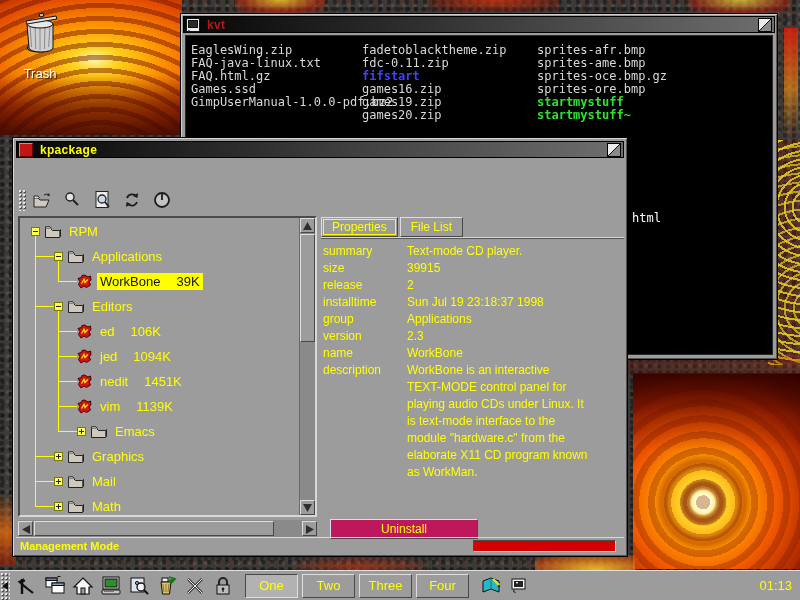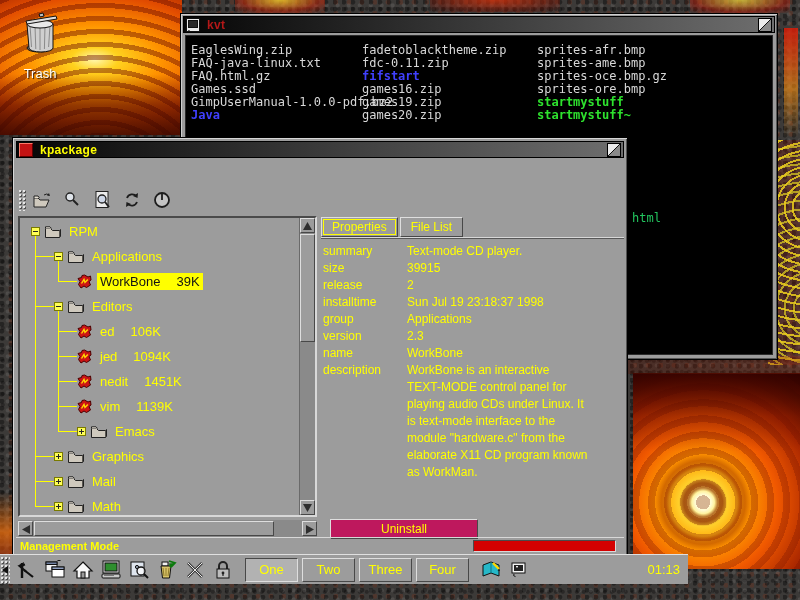--- a/index.html
+++ b/index.html
@@ -75,21 +75,21 @@
   .title-text { font-size:12px; font-weight:bold; margin-left:6px; letter-spacing:.3px; }
   .kvt .title-text { color:#b41818; }
   .kvt-screen { position:absolute; left:4px; top:21px; right:4px; bottom:4px;
     background:#000; border:1px solid #2a2a2a;
     font-family:"DejaVu Sans Mono","Liberation Mono",monospace; font-size:12px; line-height:13px; color:#d8d8d8; overflow:hidden; }
   .tcol { position:absolute; top:8px; white-space:nowrap; }
   .tcol-0 { left:5px; } .tcol-1 { left:176px; } .tcol-2 { left:351px; }
   .tline { height:13px; }
   .f-dir { color:#4040ff; font-weight:bold; }
   .f-exec { color:#2ee22e; font-weight:bold; }
-  .t-frag { position:absolute; left:446px; top:176px; color:#22c55e;text-align:right; }
+  .t-frag { position:absolute; left:446px; top:176px; color:#ffffff;text-align:right; }
 
   
   .kpk { position:absolute; left:12px; top:137px; width:616px; height:420px; z-index:3;
     background:#9c9c9c; border:1px solid #000; box-shadow:inset 1px 1px 0 #d6d6d6, inset -1px -1px 0 #525252; }
   .kpk-inner { position:absolute; inset:1px; }
   .kpk .titlebar { position:absolute; left:2px; top:2px; right:2px; }
   .kpk .title-text { color:#ffff00; }
   .menu-btn { background:#c41414; border-top:1px solid #ff7a6a; border-left:1px solid #ff7a6a;
     border-bottom:1px solid #5e0000; border-right:1px solid #5e0000; }
   .max-btn { background:#ececec; padding:0; position:relative; border:1px solid #000; }
@@ -148,21 +148,21 @@
   .uninstall { position:absolute; left:312px; top:-1px; width:148px; height:20px; background:#be185d;
     color:#ffff00; font-size:12px; display:flex; align-items:center; justify-content:center;
     font-family:inherit; }
   .statusbar { position:absolute; left:2px; right:2px; bottom:2px; height:16px;
     border-top:1px solid #d8d8d8; display:flex; align-items:center; }
   .status-text { color:#ffff00; font-size:11px; font-weight:bold; margin-left:4px; flex:1; }
   .progress { width:143px; height:12px; background:#d40000; margin-right:8px;
     border-top:1px solid #4a4a4a; border-left:1px solid #4a4a4a; border-bottom:1px solid #d8d8d8; border-right:1px solid #d8d8d8; }
 
   
-  .taskbar { position:absolute; left:0; bottom:16px; width:688px; height:30px; background:#9c9c9c; z-index:4;
+  .taskbar { position:absolute; left:0; bottom:0; width:800px; height:30px; background:#9c9c9c; z-index:4;
     border-top:1px solid #e0e0e0; display:flex; align-items:center; }
   .hide-strip { width:10px; height:28px; margin-right:3px; background-image:
       radial-gradient(circle, #e6e6e6 28%, transparent 32%),
       radial-gradient(circle, #4f4f4f 28%, transparent 32%);
     background-size:4px 4px; background-position:0 0,1px 1px;
     display:flex; align-items:center; justify-content:center; }
   .tk-icon { width:26px; height:26px; background:transparent; border:none; margin:0 1px;
     display:flex; align-items:center; justify-content:center; }
   .tk-icon svg { display:block; }
   .desk-btn { width:53px; height:24px; margin:0 2px; background:#9c9c9c; color:#ffff00;
@@ -224,21 +224,20 @@
       </span>
     </div>
     <div class="kvt-screen">
       <div id="term-cols">
           <div class="tcol tcol-0">
             <div class="tline">EaglesWing.zip</div>
             <div class="tline">FAQ-java-linux.txt</div>
             <div class="tline">FAQ.html.gz</div>
             <div class="tline">Games.ssd</div>
             <div class="tline">GimpUserManual-1.0.0-pdf.bz2</div>
-            <div class="tline f-dir">Java</div>
           </div>
           <div class="tcol tcol-1">
             <div class="tline">fadetoblacktheme.zip</div>
             <div class="tline">fdc-0.11.zip</div>
             <div class="tline f-dir">fifstart</div>
             <div class="tline">games16.zip</div>
             <div class="tline">games19.zip</div>
             <div class="tline">games20.zip</div>
           </div>
           <div class="tcol tcol-2">

